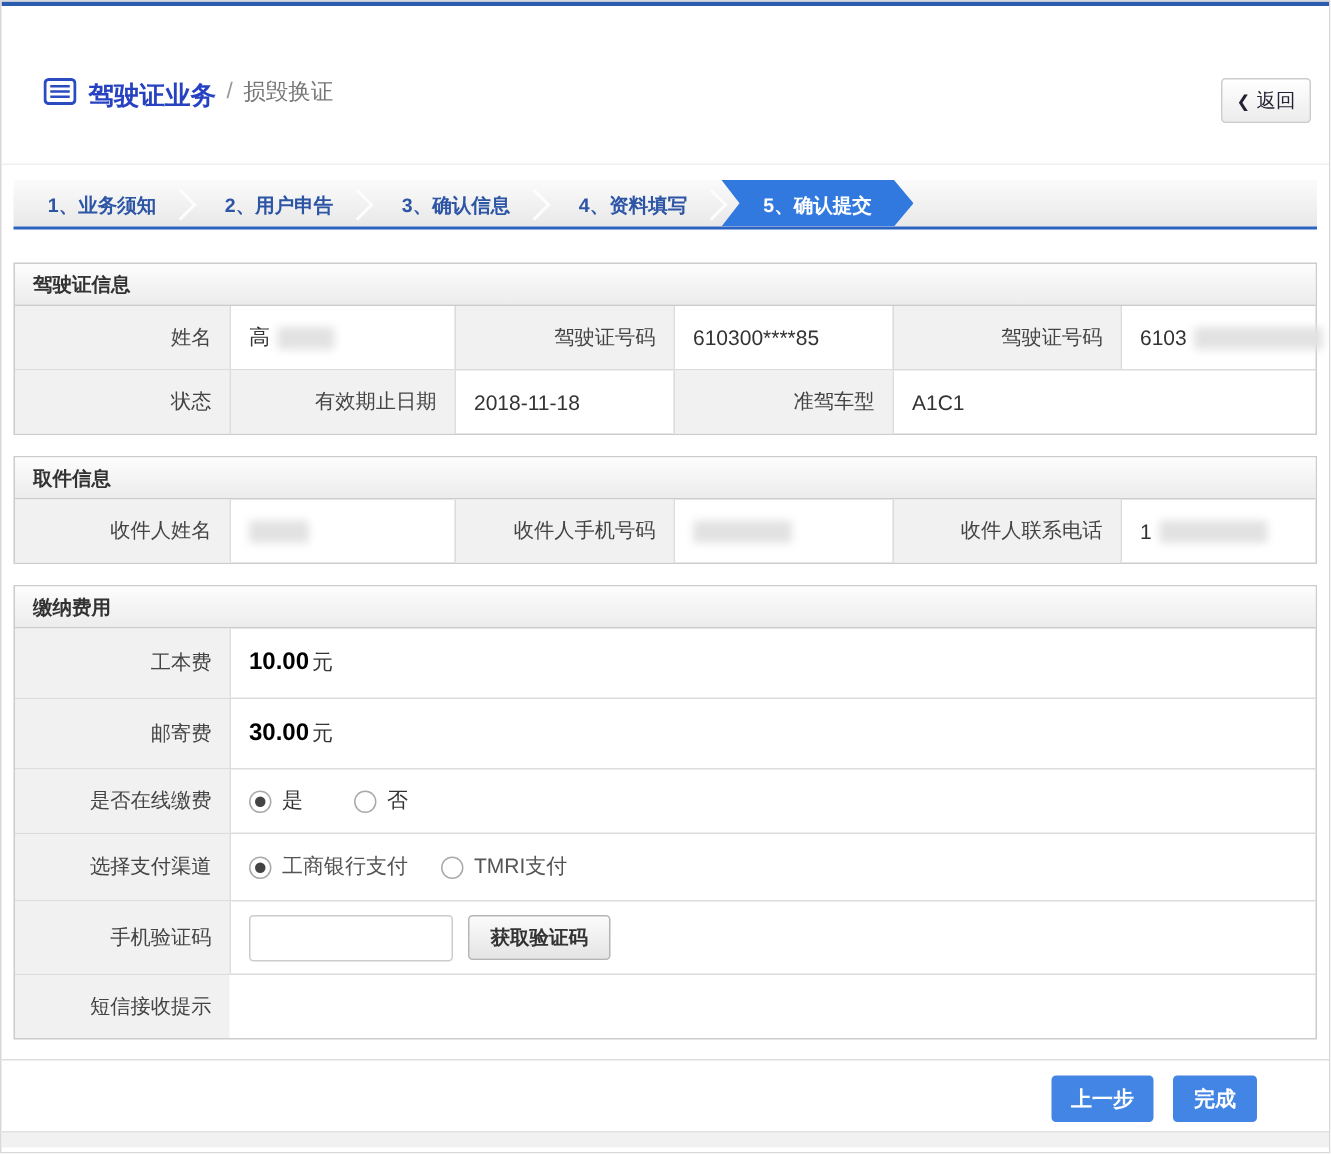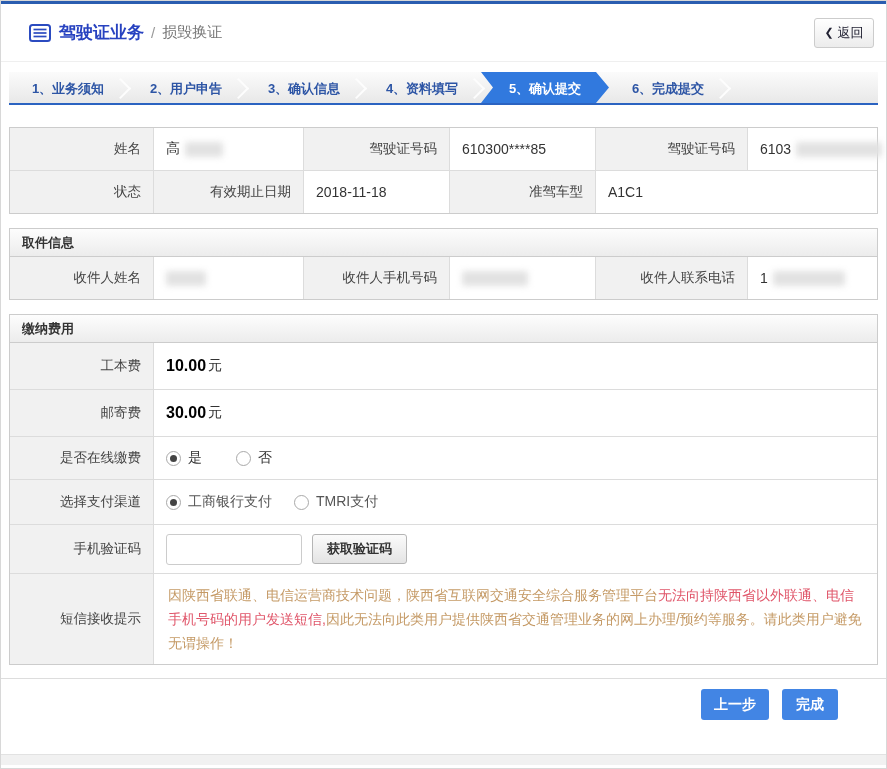--- a/index.html
+++ b/index.html
@@ -2,22 +2,22 @@
 <html><head>
 <meta charset="utf-8">
 <style>
   * { margin:0; padding:0; box-sizing:border-box; }
   body { background:#ffffff; font-family:"Liberation Sans","DejaVu Sans",sans-serif; }
   .page { position:relative; width:887px; height:769px; background:#fff;
           border:1px solid #d8d8d8; overflow:hidden; }
   .topbar { height:3px; background:#2a5db0; }
 
   
-  .header { height:58px; display:flex; align-items:center; padding:0 12px 0 28px;
-            border-bottom:1px solid #efefef; }
+  .header { height:58px; display:flex; align-items:flex-start; padding:0 12px 0 28px;
+            border-bottom:1px solid #efefef;margin-top:48px; }
   .hicon { display:inline-flex; margin-right:8px; }
   .htitle { font-size:17px; font-weight:bold; color:#2742c0; }
   .hsep   { font-size:15px; color:#999; margin:0 7px; }
   .hsub   { font-size:15px; color:#777; }
   .back-btn { margin-left:auto; width:60px; height:30px; border:1px solid #ccc; border-radius:3px;
               background:linear-gradient(#ffffff,#ececec); color:#223; font-size:13px;
               display:flex; align-items:center; justify-content:center; cursor:pointer; }
   .back-btn .chev { font-size:11px; margin-right:4px; color:#223; }
 
   
@@ -96,24 +96,24 @@
       <span>返回</span>
     </button>
   </div>
 
   <div class="stepbar">
     <div class="step">1、业务须知</div>
     <div class="step">2、用户申告</div>
     <div class="step">3、确认信息</div>
     <div class="step">4、资料填写</div>
     <div class="step active">5、确认提交</div>
-    <div class="step">6、完成提交</div>
   </div>
 
   <div class="box first">
+    <div class="box-title">驾驶证信息</div>
     <div class="row row6">
       <div class="cell lab">姓名</div>
       <div class="cell">
         <span>高</span>
           <span class="smudge" style="width:38px"></span>
       </div>
       <div class="cell lab">驾驶证号码</div>
       <div class="cell">610300****85</div>
       <div class="cell lab">驾驶证号码</div>
       <div class="cell">
@@ -205,23 +205,20 @@
     <div class="row row2 h48">
       <div class="cell lab">手机验证码</div>
       <div class="cell">
         <input class="code-input" type="text" value="" style="">
         <button class="code-btn">获取验证码</button>
       </div>
     </div>
 
     <div class="row row2">
       <div class="cell lab">短信接收提示</div>
-      <div class="cell notice-cell">
-        <span class="n-orange">因陕西省联通、电信运营商技术问题，陕西省互联网交通安全综合服务管理平台</span><span class="n-red">无法向持陕西省以外联通、电信手机号码的用户发送短信,</span><span class="n-orange">因此无法向此类用户提供陕西省交通管理业务的网上办理/预约等服务。请此类用户避免无谓操作！</span>
-      </div>
     </div>
   </div>
 
   <div class="footer">
     <button class="btn-blue">上一步</button>
     <button class="btn-blue">完成</button>
   </div>
 
   <div class="bottom-strip"></div>
 </div>

